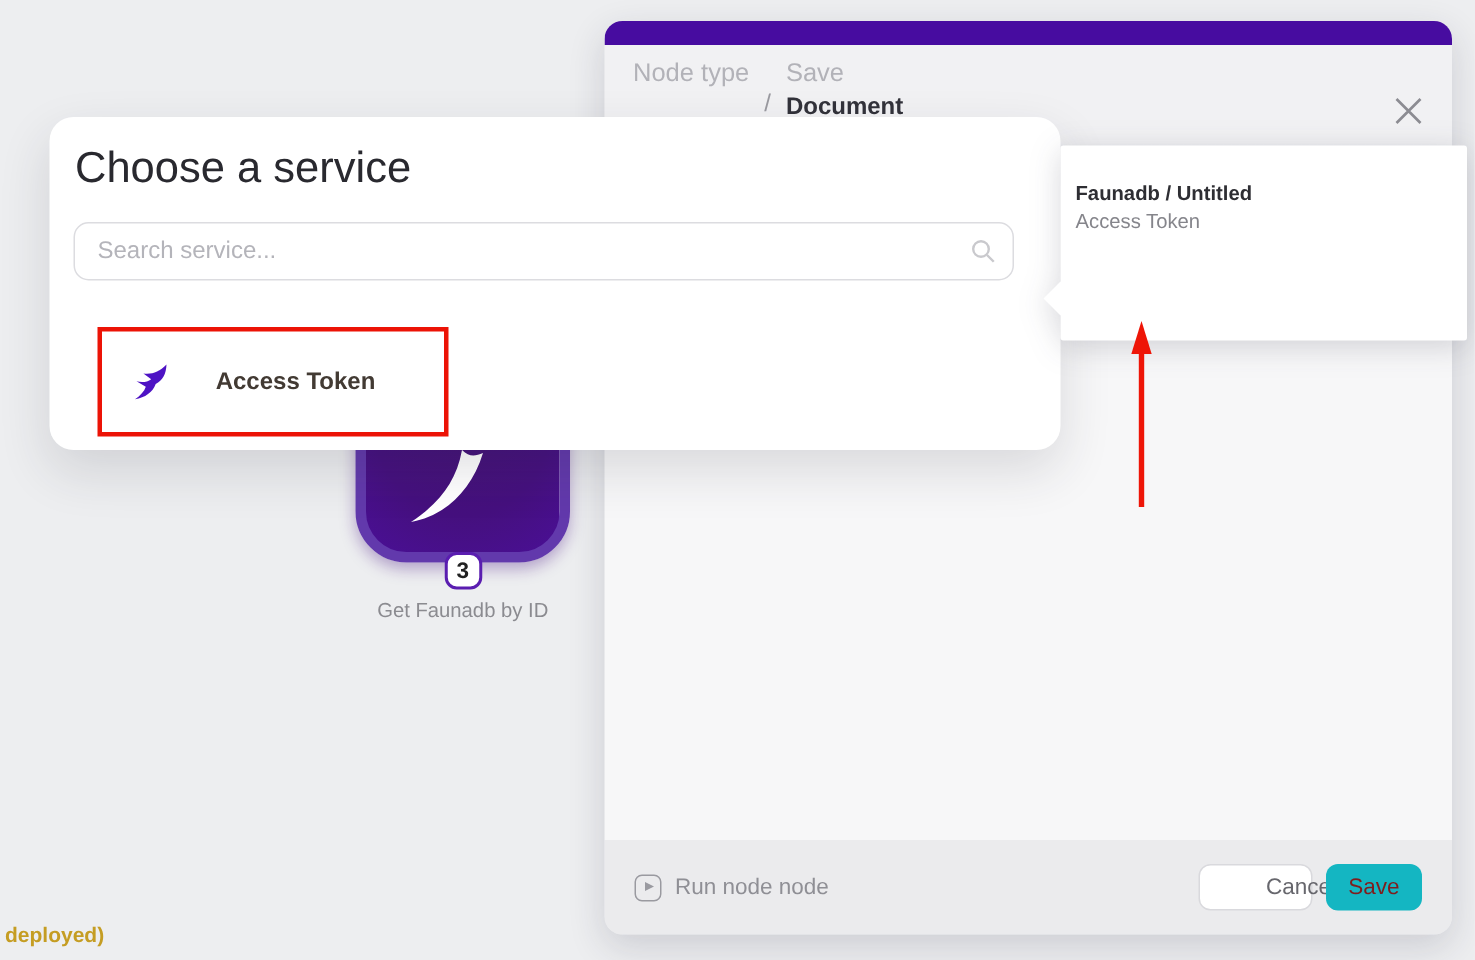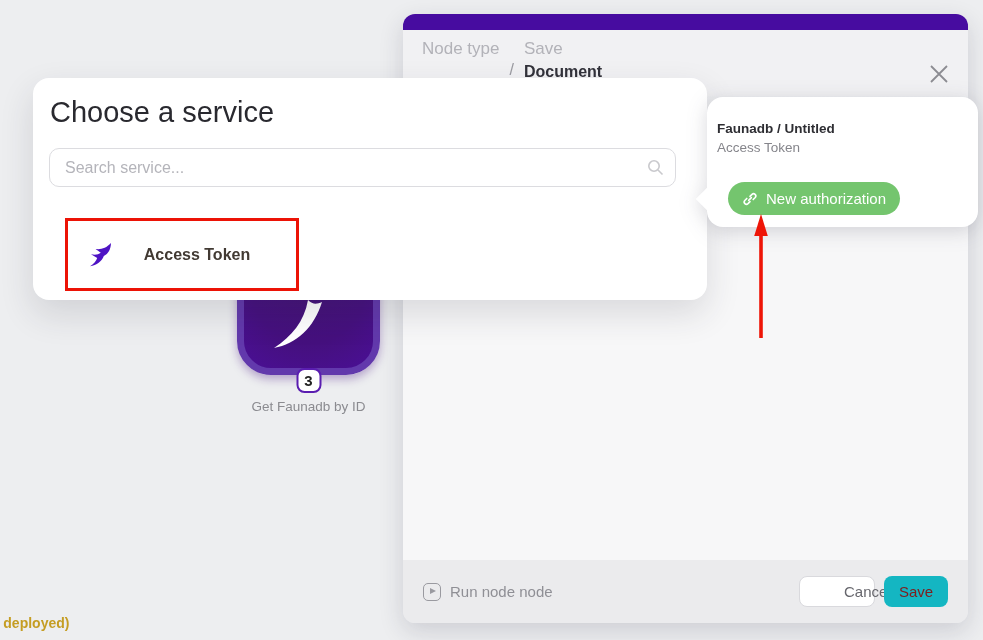--- a/index.html
+++ b/index.html
@@ -63,21 +63,21 @@
   .btn-cancel { width:76px; height:31px; border-radius:8px; background:#fff; border:1px solid #d9d9dd;
     color:#67676d; font-size:15px; cursor:pointer; font-family:inherit; margin-right:9px;padding-left:44px; }
   .btn-save { width:64px; height:31px; border-radius:8px; background:#14b6c2; border:none;
     color:#7f1d1d; font-size:15px; cursor:pointer; font-family:inherit; }
 
   
   .auth-popover {
     position:absolute; left:707px; top:97px; width:271px; height:130px; z-index:5;
     filter:drop-shadow(0 4px 10px rgba(40,40,60,.18));
   }
-  .auth-popover-box { position:absolute; inset:0; background:#fff; border-radius:16px; }
+  .auth-popover-box { position:absolute; inset:0; background:#fff; border-radius:2px; }
   .auth-popover-box::before { content:""; position:absolute; left:-8px; top:94px;
     width:16px; height:16px; background:#fff; transform:rotate(45deg); }
   .auth-title { position:absolute; left:10px; top:24px; font-size:13.5px; font-weight:bold; color:#2e2e33; }
   .auth-subtitle { position:absolute; left:10px; top:43px; font-size:13.5px; color:#85858b; }
   .btn-new-auth {
     position:absolute; left:21px; top:85px; width:172px; height:33px; border-radius:17px;
     background:#74c56e; border:none; color:#fff; font-size:15px; cursor:pointer;
     display:flex; align-items:center; justify-content:center; gap:8px; font-family:inherit;
   }
 
@@ -153,30 +153,20 @@
     <div class="cp-footer-spacer"></div>
     <button class="btn-cancel">Cancel</button>
     <button class="btn-save">Save</button>
   </div>
 </div>
 
 <div class="auth-popover">
   <div class="auth-popover-box">
     <div class="auth-title">Faunadb / Untitled</div>
     <div class="auth-subtitle">Access Token</div>
-    <button class="btn-new-auth">
-      <svg width="16" height="16" viewBox="0 0 24 24">
-        <g stroke="#ffffff" stroke-width="2.4" fill="none" stroke-linecap="round">
-          <path d="M10 14 L14 10"></path>
-          <path d="M12 8 l3-3 a3.4 3.4 0 0 1 4.8 4.8 l-3 3"></path>
-          <path d="M12 16 l-3 3 a3.4 3.4 0 0 1 -4.8-4.8 l3-3"></path>
-        </g>
-      </svg>
-      <span>New authorization</span>
-    </button>
   </div>
 </div>
 
 <div class="service-modal">
   <div class="modal-title">Choose a service</div>
   <div class="search-wrap">
     <input class="search-input" type="text" placeholder="Search service..." style="">
     <svg class="search-icon" width="17" height="17" viewBox="0 0 17 17">
       <circle cx="7" cy="7" r="5.2" stroke="#c9c9cd" stroke-width="1.6" fill="none"></circle>
       <path d="M11 11 L15.5 15.5" stroke="#c9c9cd" stroke-width="1.6"></path>

